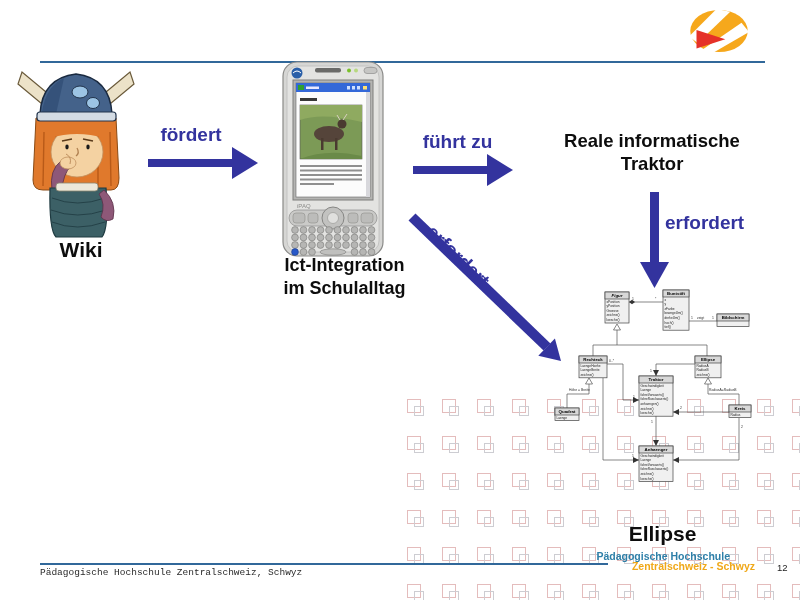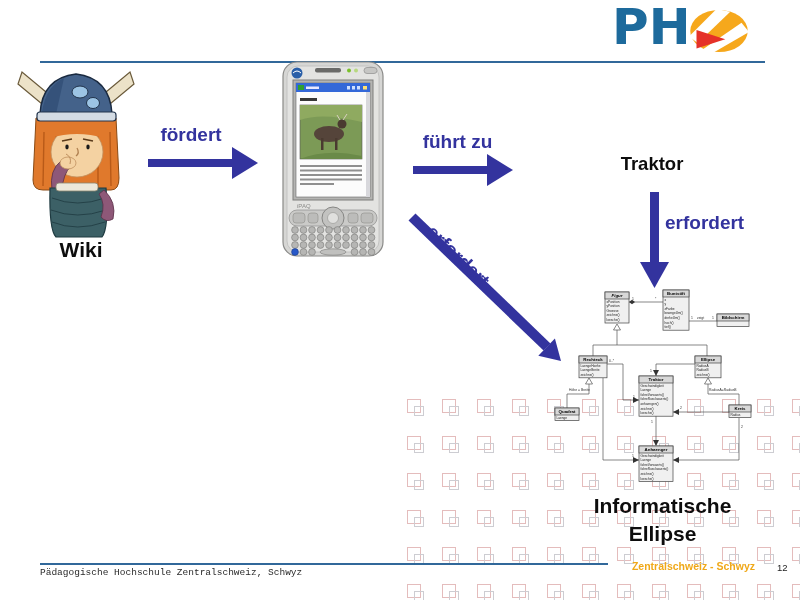--- a/index.html
+++ b/index.html
@@ -341,21 +341,20 @@
         <div class="pat-small"></div>
       </div>
       <div class="pat-cell" style="left: 792px; top: 584px;">
         <div class="pat-big"></div>
         <div class="pat-small"></div>
       </div>
     </div>
 
   <div class="abs rule" style="left:40px;top:61px;width:725px;height:2px;"></div>
 
-  <div class="abs" id="logo-letters">PH</div>
   <svg class="abs" id="logo-z" width="60" height="44" viewBox="0 0 48 48" preserveAspectRatio="none">
     <circle cx="24" cy="24" r="23" fill="#f6a81c"></circle>
     <path d="M0,30 L22,0 L33,3 L7,37 Z" fill="#ffffff"></path>
     <path d="M10,45 L42,15 L48,25 L19,48 Z" fill="#ffffff"></path>
     <path d="M6,23 L29,33 L6,43 Z" fill="#e53128"></path>
   </svg>
 
   <svg class="abs" id="viking-svg" width="120" height="178" viewBox="0 0 120 178">
 
     <polygon points="30,30 6,10 2,22 26,42" fill="#ece2c8" stroke="#6a5a3a" stroke-width="1.2"></polygon>
@@ -497,28 +496,32 @@
     </g>
   </svg>
 
   <div class="abs black-label" id="wiki-label">Wiki</div>
 
   <div class="abs blue-label" id="fuehrtzu-label">führt zu</div>
   <div class="abs blue-label" id="foerdert-label">fördert</div>
   <div class="abs blue-label" id="motiviert-label">erfordert</div>
   <div class="abs blue-label" id="erfordert-label">erfordert</div>
 
+  <div class="abs black-label" id="ict-label">
+    <span>Ict-Integration</span><br>
+    <span>im Schulalltag</span>
+  </div>
 
   <div class="abs black-label" id="reale-label">
-    <br>
+    <span>Reale informatische</span><br>
     <span>Traktor</span>
   </div>
 
   <div class="abs black-label" id="informatische-label">
-    <span>Informatische</span><br>
+    <br>
     <span>Ellipse</span>
   </div>
 
   <svg class="abs" id="uml-svg" width="210" height="205" viewBox="0 0 210 205">
       <polyline points="76,14 110,14" fill="none" stroke="#555" stroke-width="0.7"></polyline>
       <polyline points="136,33 164,33" fill="none" stroke="#555" stroke-width="0.7"></polyline>
       <polyline points="64,42 64,57" fill="none" stroke="#555" stroke-width="0.7"></polyline>
       <polyline points="40,57 154,57" fill="none" stroke="#555" stroke-width="0.7"></polyline>
       <polyline points="40,57 40,68" fill="none" stroke="#555" stroke-width="0.7"></polyline>
       <polyline points="154,57 154,68" fill="none" stroke="#555" stroke-width="0.7"></polyline>
@@ -632,16 +635,17 @@
         <text x="87.5" y="173.1" font-size="3.2" fill="#222" font-family="Liberation Sans, sans-serif">Laenge</text>
         <text x="87.5" y="177.70000000000002" font-size="3.2" fill="#222" font-family="Liberation Sans, sans-serif">fahreVorwaerts()</text>
         <text x="87.5" y="182.3" font-size="3.2" fill="#222" font-family="Liberation Sans, sans-serif">fahreRueckwaerts()</text>
         <text x="87.5" y="186.9" font-size="3.2" fill="#222" font-family="Liberation Sans, sans-serif">zeichne()</text>
         <text x="87.5" y="191.5" font-size="3.2" fill="#222" font-family="Liberation Sans, sans-serif">loesche()</text>
       </g>
     </svg>
 
   <div class="abs rule" style="left:40px;top:563px;width:568px;height:2px;"></div>
   <div class="abs" id="footer-left">Pädagogische Hochschule Zentralschweiz, Schwyz</div>
+  <div class="abs" id="footer-right-1">Pädagogische Hochschule</div>
   <div class="abs" id="footer-right-2">Zentralschweiz - Schwyz</div>
   <div class="abs" id="page-number">12</div>
 
 </div>
 
 </body></html>

